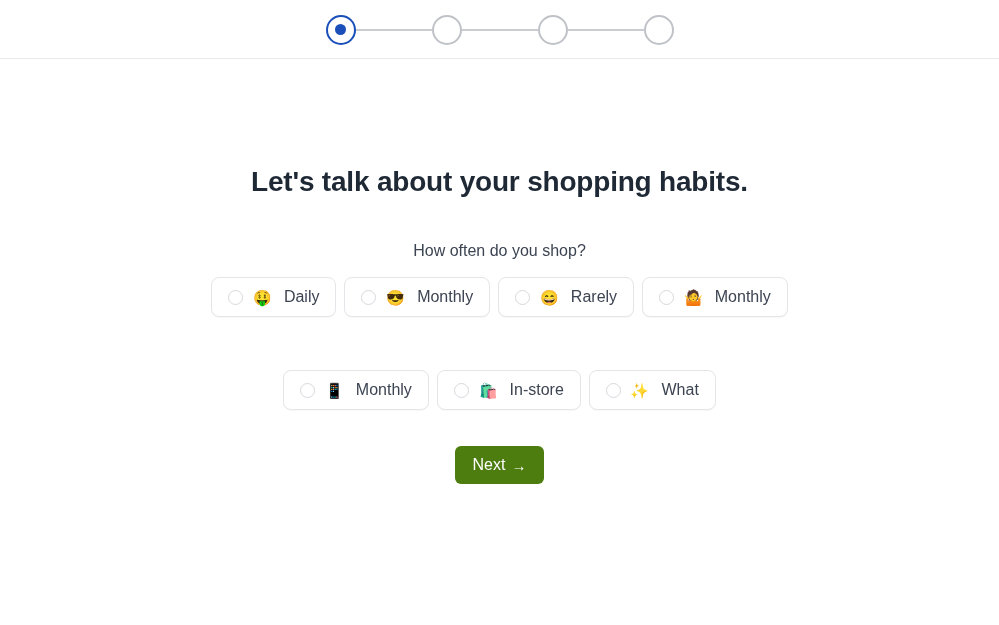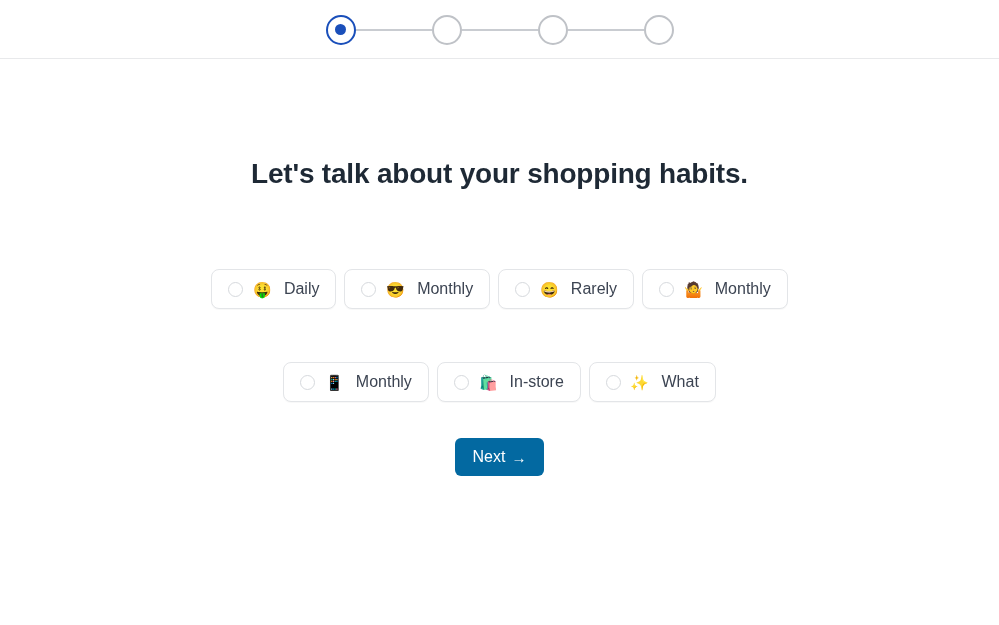--- a/index.html
+++ b/index.html
@@ -62,21 +62,21 @@
   .step-line {
     width: 76px;
     height: 2px;
     background: #c9ccd1;
     flex: 0 0 auto;
   }
 
   
   .content {
     position: absolute;
-    top: 51px;
+    top: 59px;
     left: 0;
     width: 999px;
     height: 566px;
   }
   .page-title {
     position: absolute;
     top: 107px;
     left: 0;
     width: 999px;
     text-align: center;
@@ -151,21 +151,21 @@
   
   .next-wrap {
     position: absolute;
     top: 387px;
     left: 0;
     width: 999px;
     display: flex;
     justify-content: center;
   }
   .next-button {
-    background: #0369a1;
+    background: #4d7c0f;
     color: #ffffff;
     border: none;
     border-radius: 6px;
     font-family: "Liberation Sans", sans-serif;
     font-size: 16px;
     padding: 0 18px;
     height: 38px;
     display: flex;
     align-items: center;
     gap: 6px;
@@ -201,20 +201,21 @@
       <div class="inner"></div>
     </div>
 
   </div>
 </div>
 
 <div class="content">
 
   <div class="page-title">Let's talk about your shopping habits.</div>
 
+  <div class="question-label q1-label">How often do you shop?</div>
 
   <div class="options-row q1-row">
 
     <div class="option-card">
       <span class="radio-circle"></span>
       <span class="emoji-label-group">
         <span class="option-emoji">🤑</span>
         <span class="option-text">Daily</span>
       </span>
     </div>

